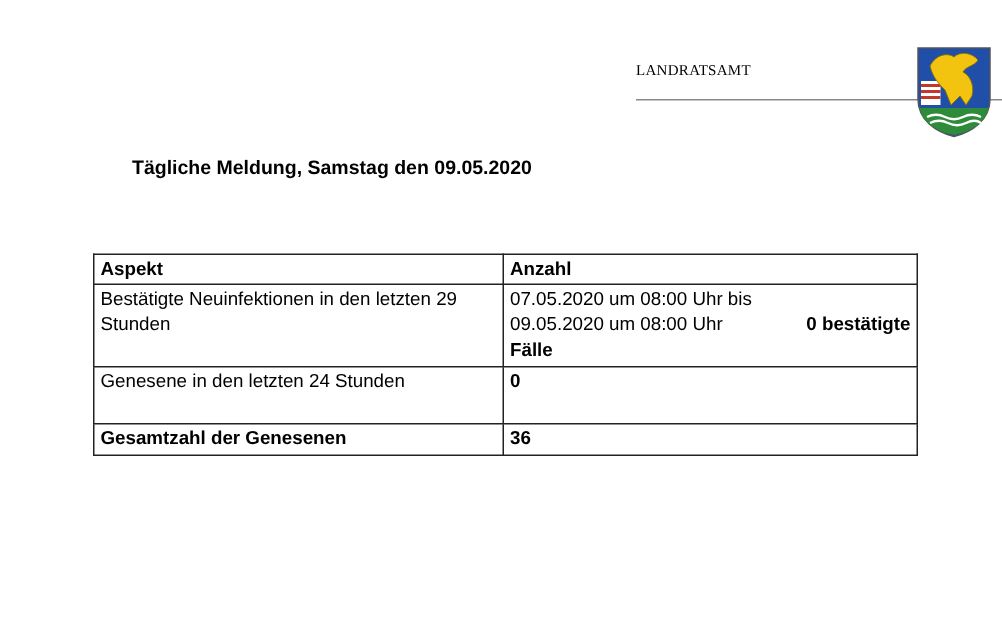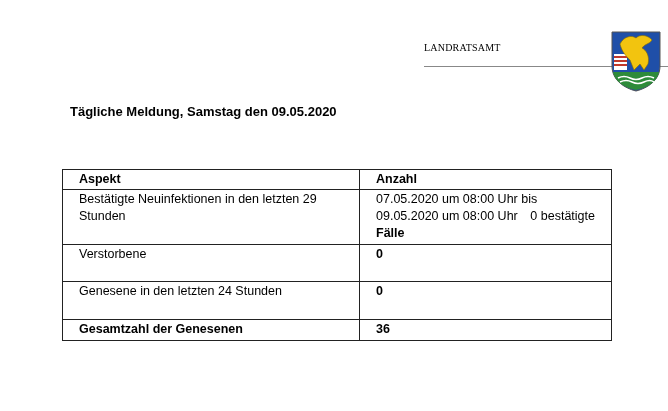--- a/index.html
+++ b/index.html
@@ -3,27 +3,27 @@
   <meta charset="utf-8">
   <style>
     html, body { margin: 0; padding: 0; background: #ffffff; }
     body { width: 668px; height: 411px; position: relative; overflow: hidden;
            font-family: "Liberation Sans", "DejaVu Sans", sans-serif; color: #000; }
     .letterhead { position: absolute; left: 424px; top: 42px;
                   font-family: "Liberation Serif", "DejaVu Serif", serif;
                   font-size: 10px; font-weight: normal; line-height: 12px; letter-spacing: 0.2px; }
     .header-rule { position: absolute; left: 424px; top: 66px; width: 244px; height: 1px; background: #888; }
     .crest { position: absolute; left: 610px; top: 30px; width: 52px; height: 62px; }
-    .title { position: absolute; left: 70px; top: 104px; font-size: 13px; font-weight: bold; }
+    .title { position: absolute; left: 88px; top: 104px; font-size: 13px; font-weight: bold; }
     table.report { position: absolute; left: 62px; top: 169px; width: 550px;
                    border-collapse: collapse; font-size: 12.5px; }
-    table.report td { border: 1.5px solid #222; vertical-align: top; padding: 1px 16px; line-height: 17px; }
+    table.report td { border: 1.5px solid #222; vertical-align: top; padding: 1px 4px; line-height: 17px; }
     table.report td.c1 { width: 264px; }
     .bold { font-weight: bold; }
-    .right-bold { float: right; font-weight: normal; margin-left: 10px; }
+    .right-bold { float: right; font-weight: bold; margin-left: 10px; }
     .rh-header td { height: 17px; }
     .rh-1 td { height: 52px; }
     .rh-2 td { height: 17px; }
     .rh-3 td { height: 52px; }
     .rh-4 td { height: 34px; }
     .rh-5 td { height: 35px; }
     .rh-6 td { height: 18px; }
   </style>
 </head>
 <body>
@@ -57,24 +57,20 @@
     <td class="c1">Bestätigte Neuinfektionen in den letzten 29 Stunden</td>
     <td>
       <div>07.05.2020 um 08:00 Uhr bis</div>
       <div>
         <span class="right-bold">0 bestätigte</span>
         <span>09.05.2020 um 08:00 Uhr</span>
       </div>
       <div class="bold">Fälle</div>
     </td>
   </tr>
-  <tr class="rh-4">
-    <td class="c1">Verstorbene</td>
-    <td class="bold">0</td>
-  </tr>
   <tr class="rh-5">
     <td class="c1">Genesene in den letzten 24 Stunden</td>
     <td class="bold">0</td>
   </tr>
   <tr class="rh-6">
     <td class="c1 bold">Gesamtzahl der Genesenen</td>
     <td class="bold">36</td>
   </tr>
 </tbody>
   </table>

